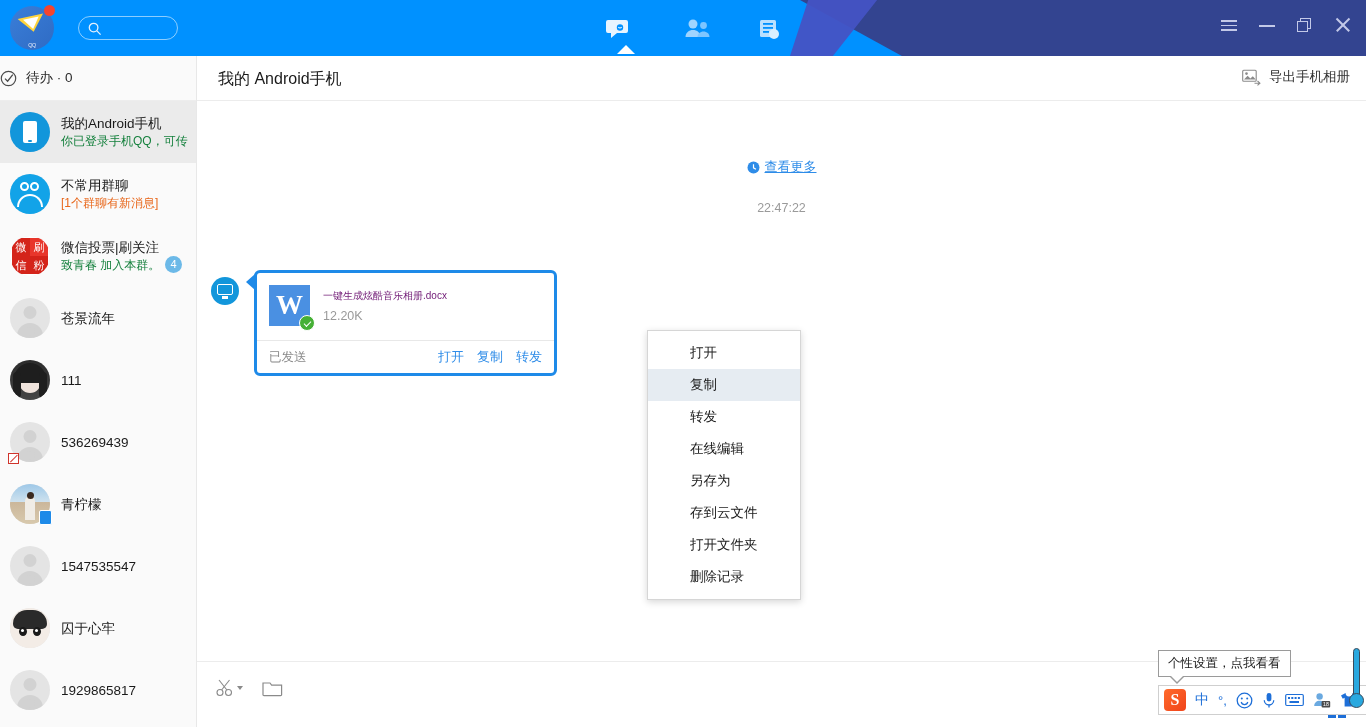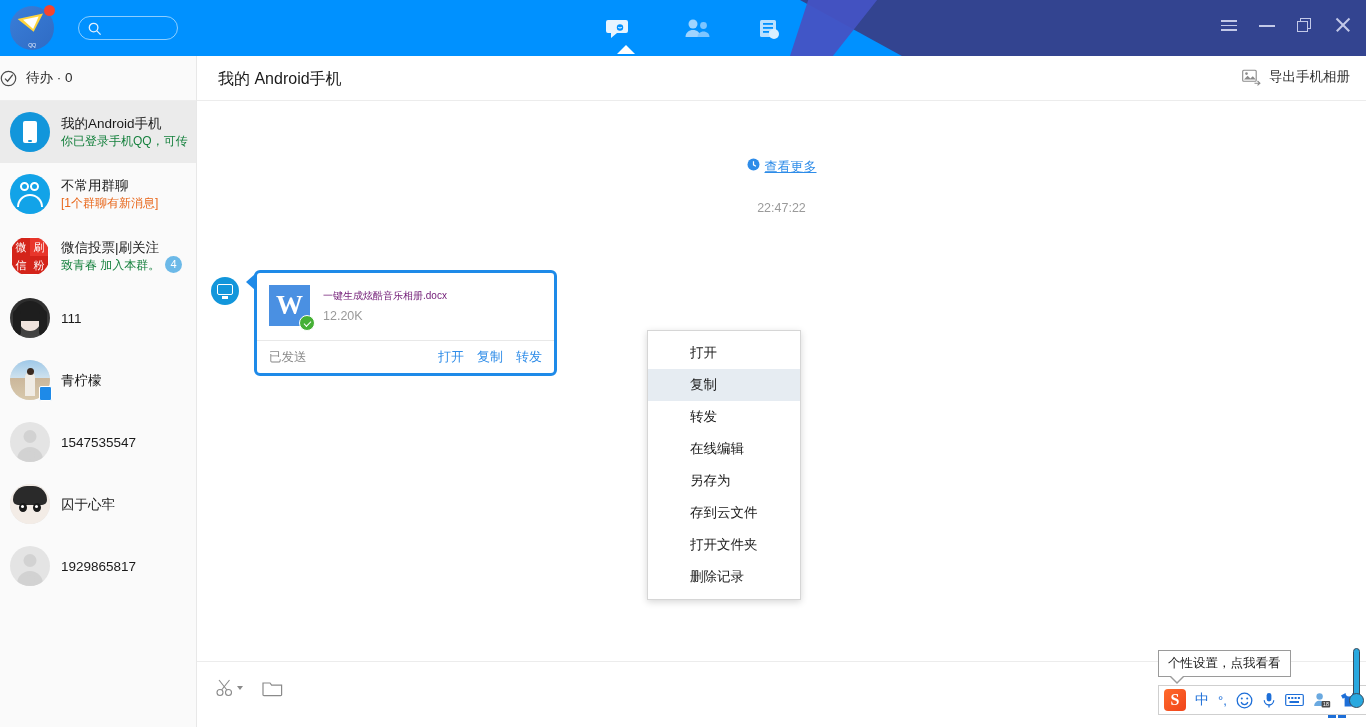--- a/index.html
+++ b/index.html
@@ -305,21 +305,21 @@
     display: flex; align-items: center; gap: 8px;
     font-size: 13.5px; color: #333; cursor: pointer;
   }
 
   .msgs {
     position: relative; height: 560px; overflow: hidden;
   }
   .viewmore {
     position: absolute; left: 0; right: 0; top: 57px;
     text-align: center;
-    display: flex; align-items: flex-start; justify-content: center; gap: 5px;
+    display: flex; align-items: center; justify-content: center; gap: 5px;
   }
   .viewmore a {
     font-size: 13px; color: #2e8ce8; text-decoration: underline;
     cursor: pointer;
   }
   .timestamp {
     position: absolute; left: 0; right: 0; top: 100px;
     text-align: center; font-size: 12.5px; color: #9a9a9a;
   }
 
@@ -614,29 +614,46 @@
             </div>
           </div>
           <div class="c-texts">
             <div class="c-name">微信投票|刷关注</div>
             <div class="c-sub ">致青春 加入本群。</div>
           </div>
           <div class="badge-count">4</div>
         </div>
         <div class="contact">
           <div class="avatar">
+            <div class="inner av-generic"></div>
+          </div>
+          <div class="c-texts">
+            <div class="c-name">苍景流年</div>
+          </div>
+        </div>
+        <div class="contact">
+          <div class="avatar">
             <div class="inner av-girl">
               <div class="face"></div>
               <div class="hair"></div>
               <div class="hair2"></div>
               <div class="hair3"></div>
             </div>
           </div>
           <div class="c-texts">
             <div class="c-name">111</div>
+          </div>
+        </div>
+        <div class="contact">
+          <div class="avatar">
+            <div class="inner av-generic"></div>
+            <div class="badge-redmark"></div>
+          </div>
+          <div class="c-texts">
+            <div class="c-name">536269439</div>
           </div>
         </div>
         <div class="contact">
           <div class="avatar">
             <div class="inner av-photo">
               <div class="fig"></div>
               <div class="head"></div>
             </div>
             <div class="badge-phone"></div>
           </div>

